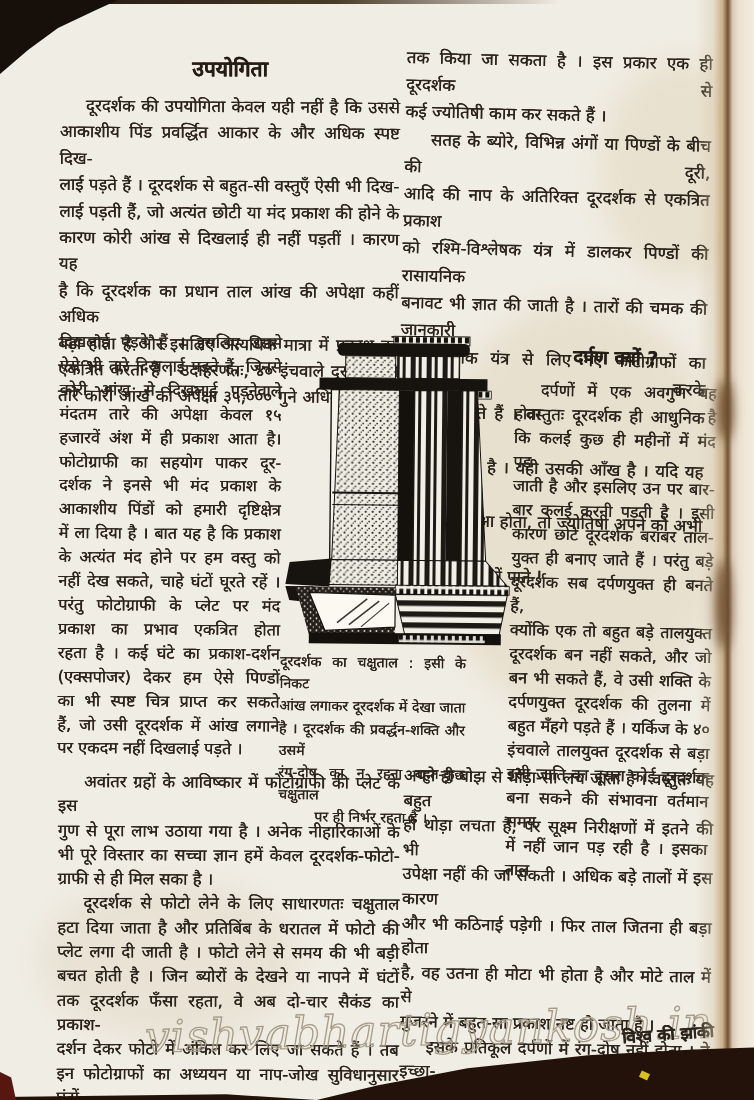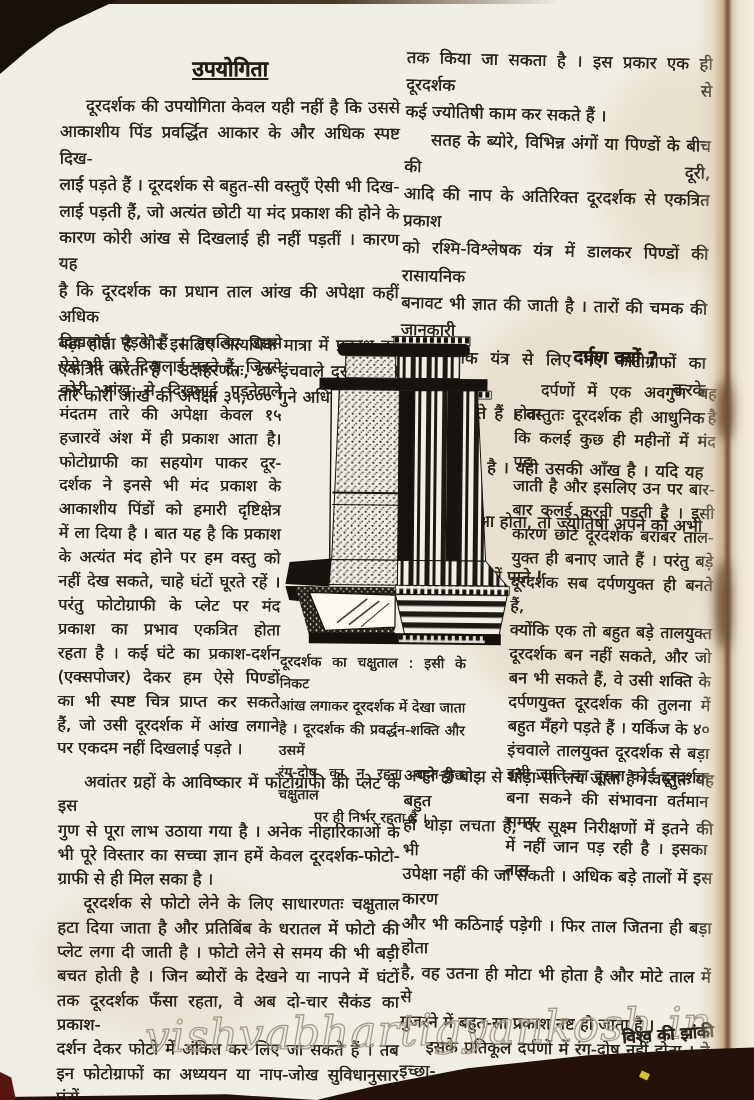--- a/index.html
+++ b/index.html
@@ -19,21 +19,21 @@
   .line.ind{text-indent:26px;}
   .line.center{text-align-last:center;}
   #block-a{left:60px;top:92px;width:340px;font-size:16.8px;line-height:26.4px;transform:rotate(.4deg);transform-origin:0 0;}
   #block-b{left:60px;top:330px;width:222px;font-size:16.2px;line-height:23.9px;transform:rotate(.4deg);transform-origin:0 0;}
   #block-c{left:58px;top:770px;width:342px;font-size:16.6px;line-height:24.3px;transform:rotate(.3deg);transform-origin:0 0;}
   #block-d{left:407px;top:44px;width:306px;font-size:16.8px;line-height:27.2px;transform:rotate(1.3deg);transform-origin:0 0;}
   #block-e{left:515px;top:378px;width:202px;font-size:16.2px;line-height:24px;transform:rotate(1.2deg);transform-origin:0 0;}
   #block-f{left:404px;top:764px;width:310px;font-size:16.6px;line-height:24.6px;transform:rotate(.9deg);transform-origin:0 0;}
   #caption{left:280px;top:650px;width:186px;font-size:14.2px;line-height:22.2px;transform:rotate(.8deg);transform-origin:0 0;}
   .heading{position:absolute;font-weight:bold;text-align:center;color:#241d15;text-shadow:0.4px 0 0 currentColor;}
-  #heading-1{left:60px;top:54px;width:340px;font-size:21px;text-decoration:underline;}
+  #heading-1{left:60px;top:54px;width:340px;font-size:21px;}
   #heading-2{left:515px;top:342px;width:202px;font-size:19px;transform:rotate(1.3deg);transform-origin:0 0;}
   
   #figure{position:absolute;left:282px;top:334px;transform:rotate(.6deg);transform-origin:0 0;}
   
   #page-number{position:absolute;left:58px;top:1095px;font-size:23px;text-shadow:0.4px 0 0 currentColor;}
   #watermark{position:absolute;left:145px;top:1004px;font-family:"DejaVu Serif",serif;font-style:italic;
              font-size:44px;letter-spacing:1px;color:rgba(240,237,228,.15);
              -webkit-text-stroke:1.3px #a59c88;transform:rotate(-1.5deg);white-space:nowrap;}
   #book-title{position:absolute;left:622px;top:1022px;font-size:16.5px;font-weight:bold;
               transform:rotate(-4deg);white-space:nowrap;text-shadow:0.4px 0 0 currentColor;}

